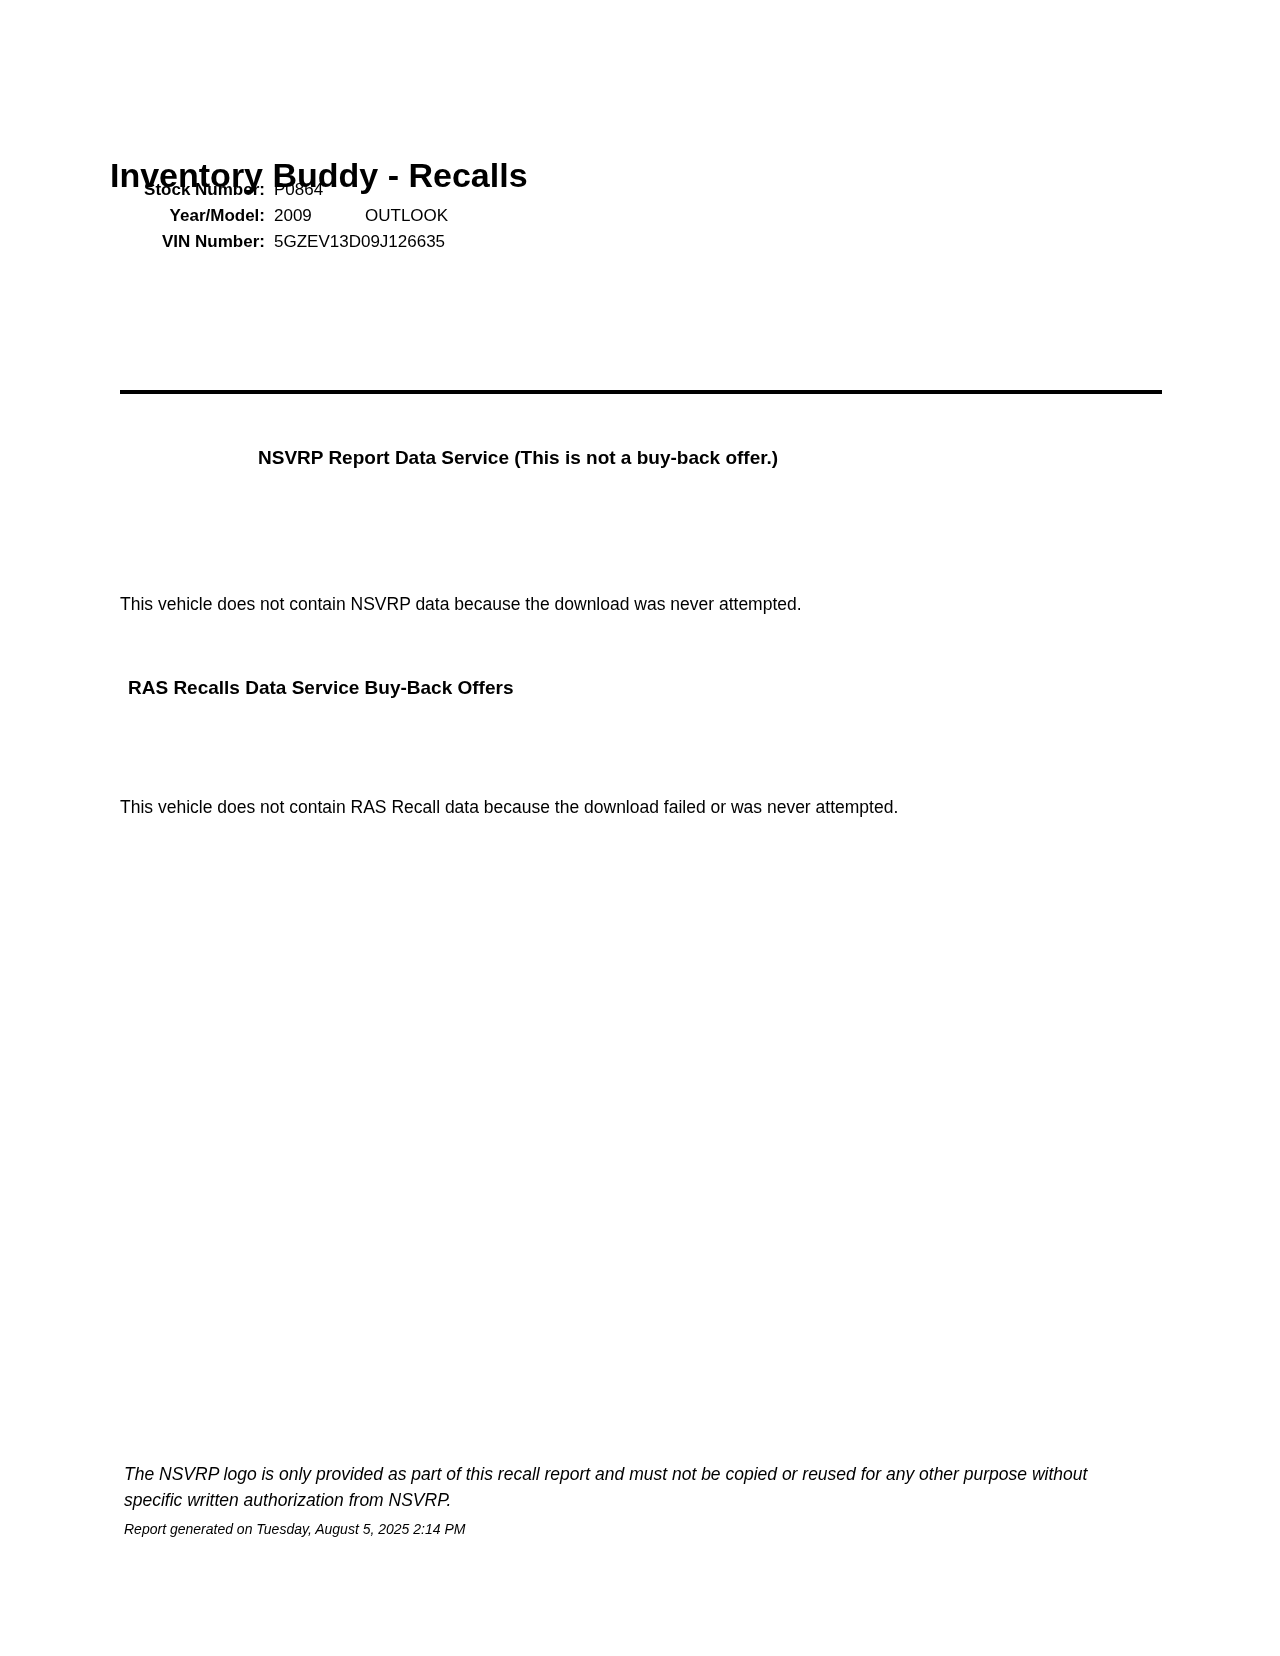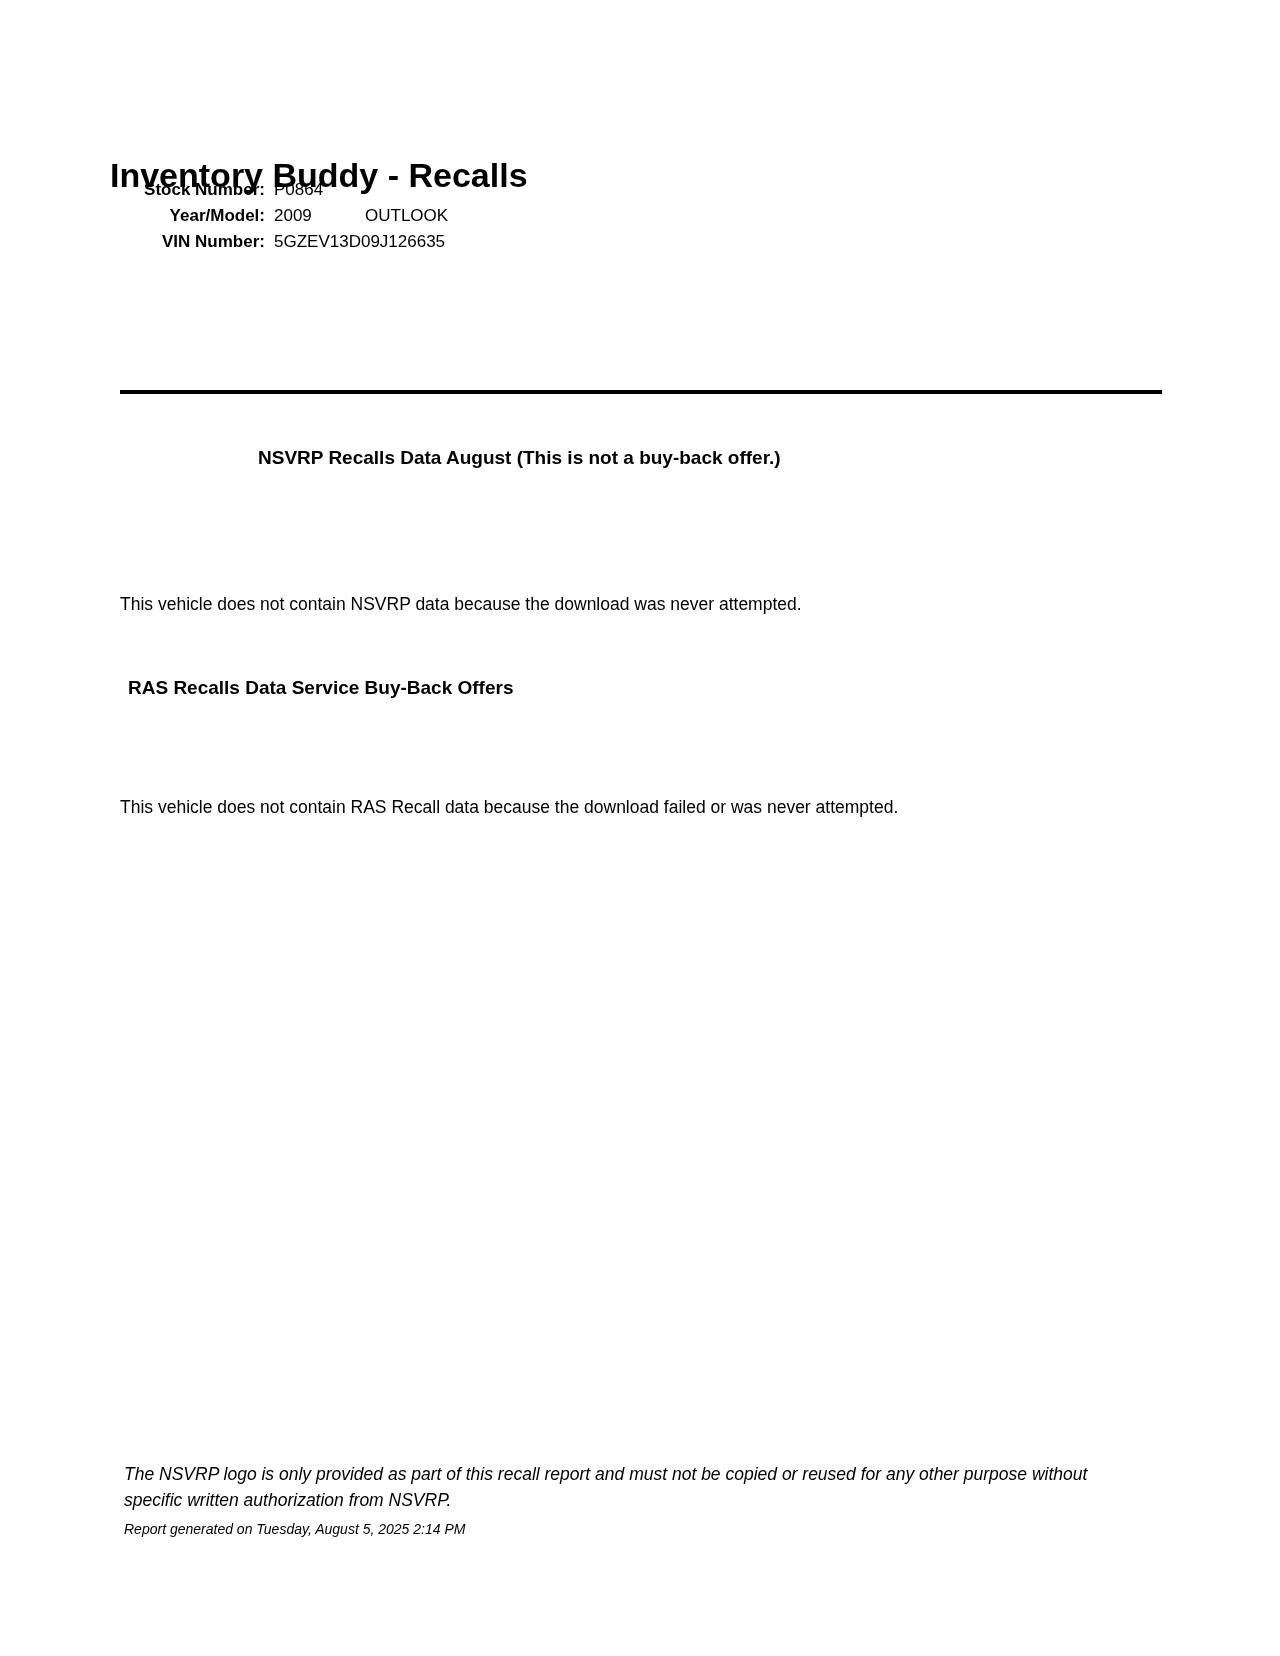--- a/index.html
+++ b/index.html
@@ -116,21 +116,21 @@
     </span>
   </div>
   <div class="info-row">
     <span class="info-label">VIN Number:</span>
     <span class="info-value">5GZEV13D09J126635</span>
   </div>
 </div>
 
 <div class="abs divider"></div>
 
-<h2 class="abs section-heading nsvrp-heading">NSVRP Recalls Data August (This is not a buy-back offer.)</h2>
+<h2 class="abs section-heading nsvrp-heading">NSVRP Report Data Service (This is not a buy-back offer.)</h2>
 
 <p class="abs section-message nsvrp-message">This vehicle does not contain NSVRP data because the download was never attempted.</p>
 
 <h2 class="abs section-heading ras-heading">RAS Recalls Data Service Buy-Back Offers</h2>
 
 <p class="abs section-message ras-message">This vehicle does not contain RAS Recall data because the download failed or was never attempted.</p>
 
 <p class="abs footer-disclaimer">The NSVRP logo is only provided as part of this recall report and must not be copied or reused for any other purpose without specific written authorization from NSVRP.</p>
 
 <p class="abs footer-generated">Report generated on Tuesday, August 5, 2025 2:14 PM</p>

